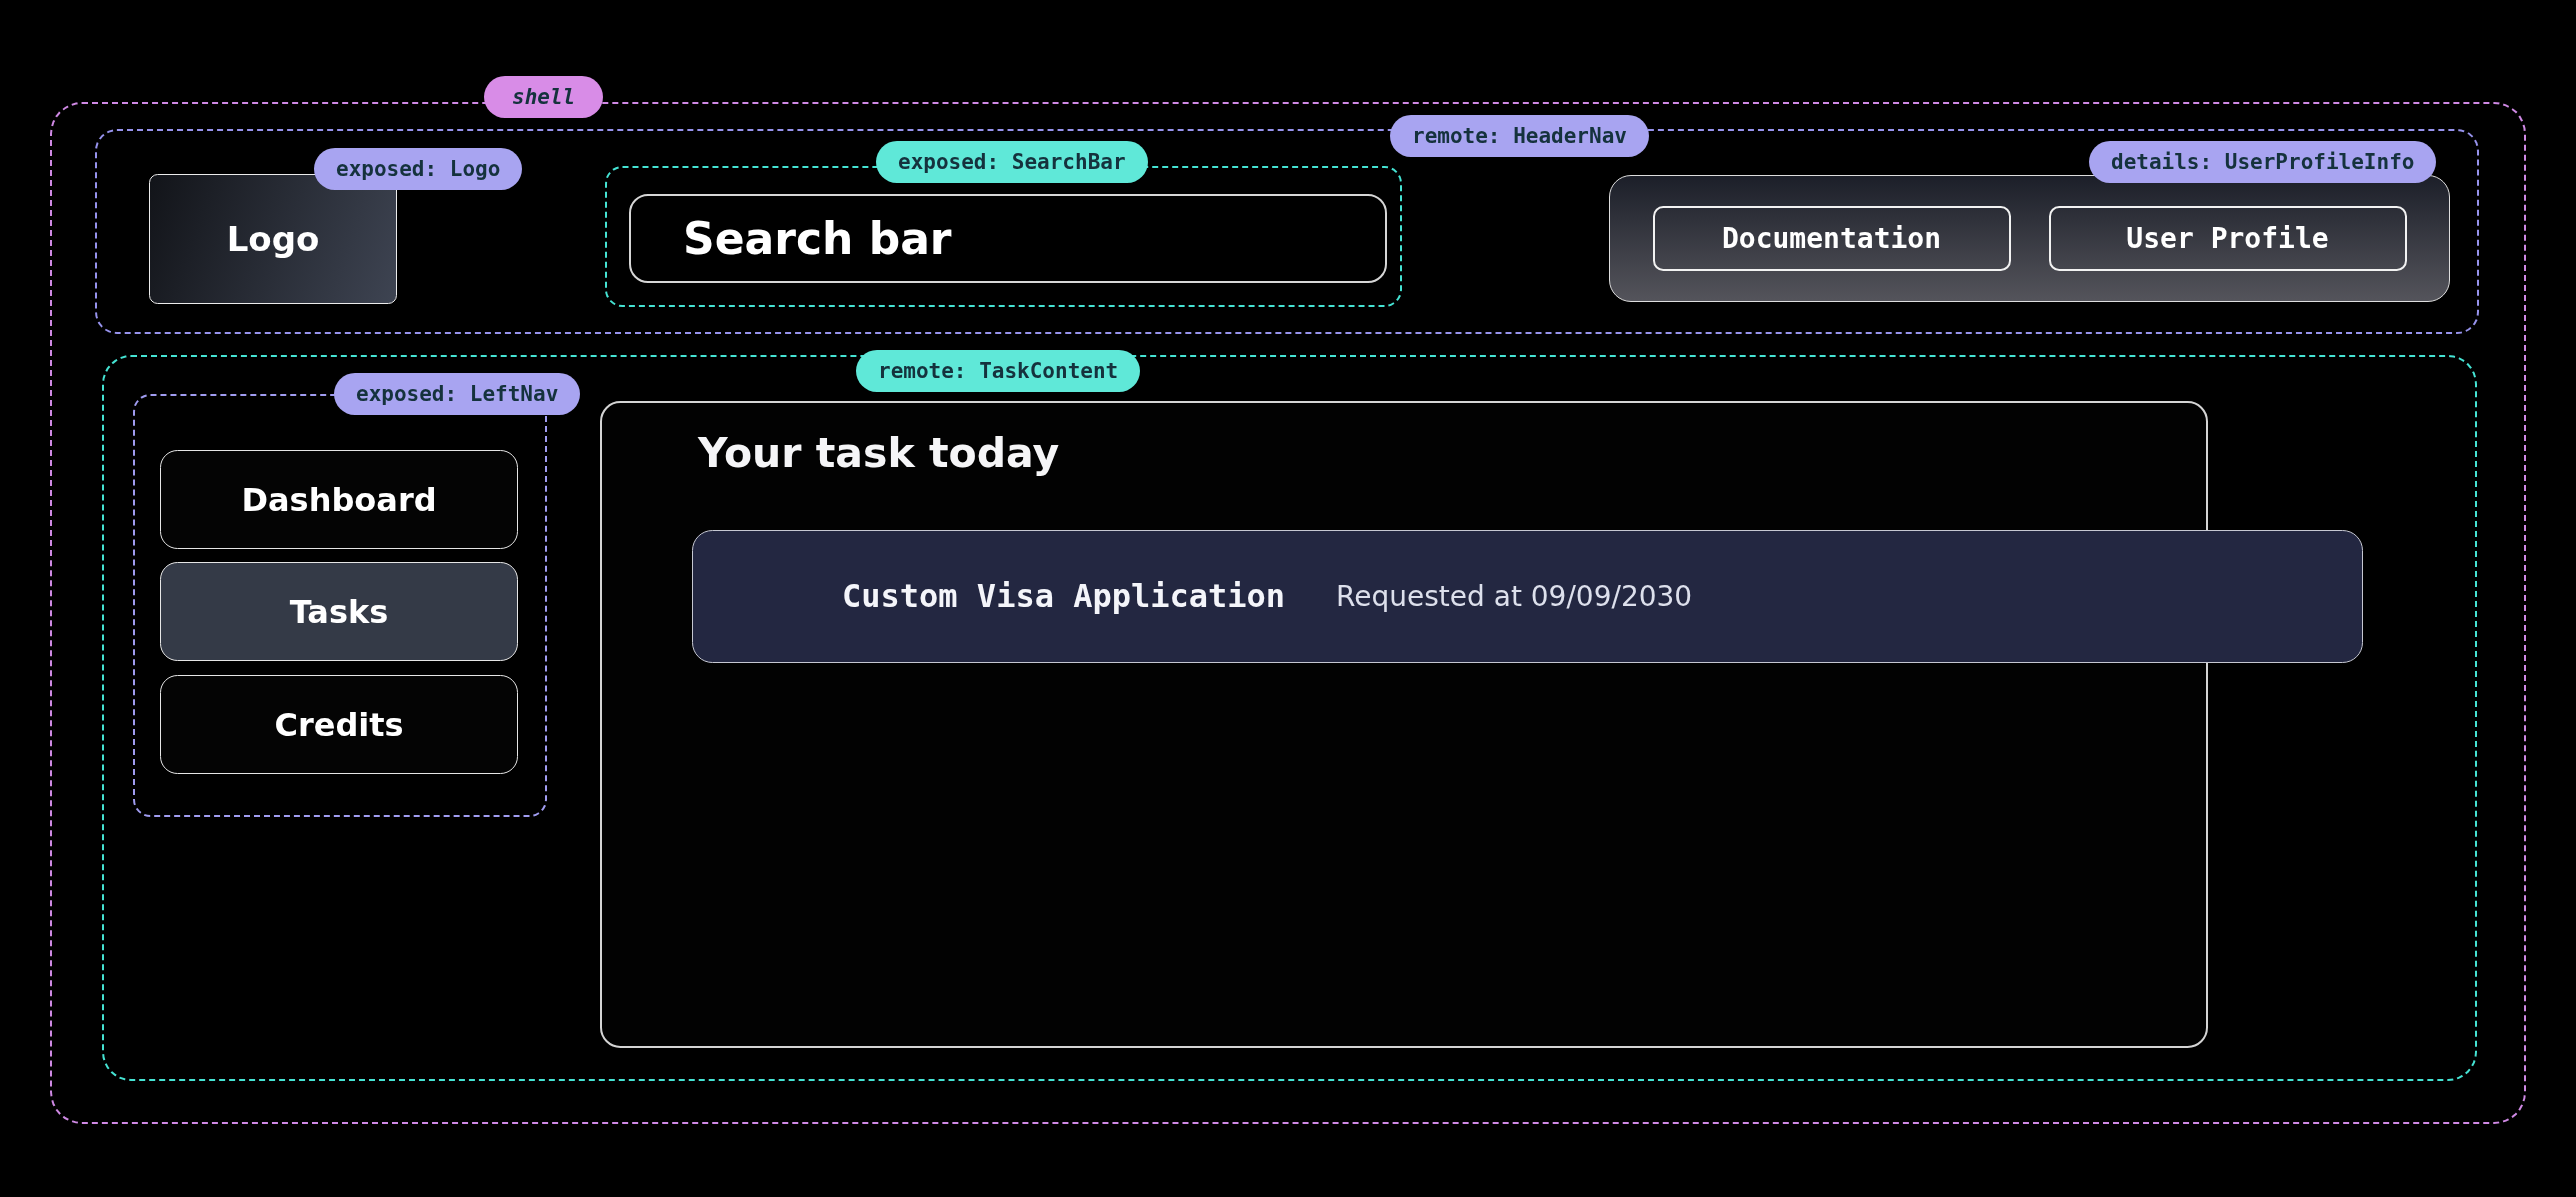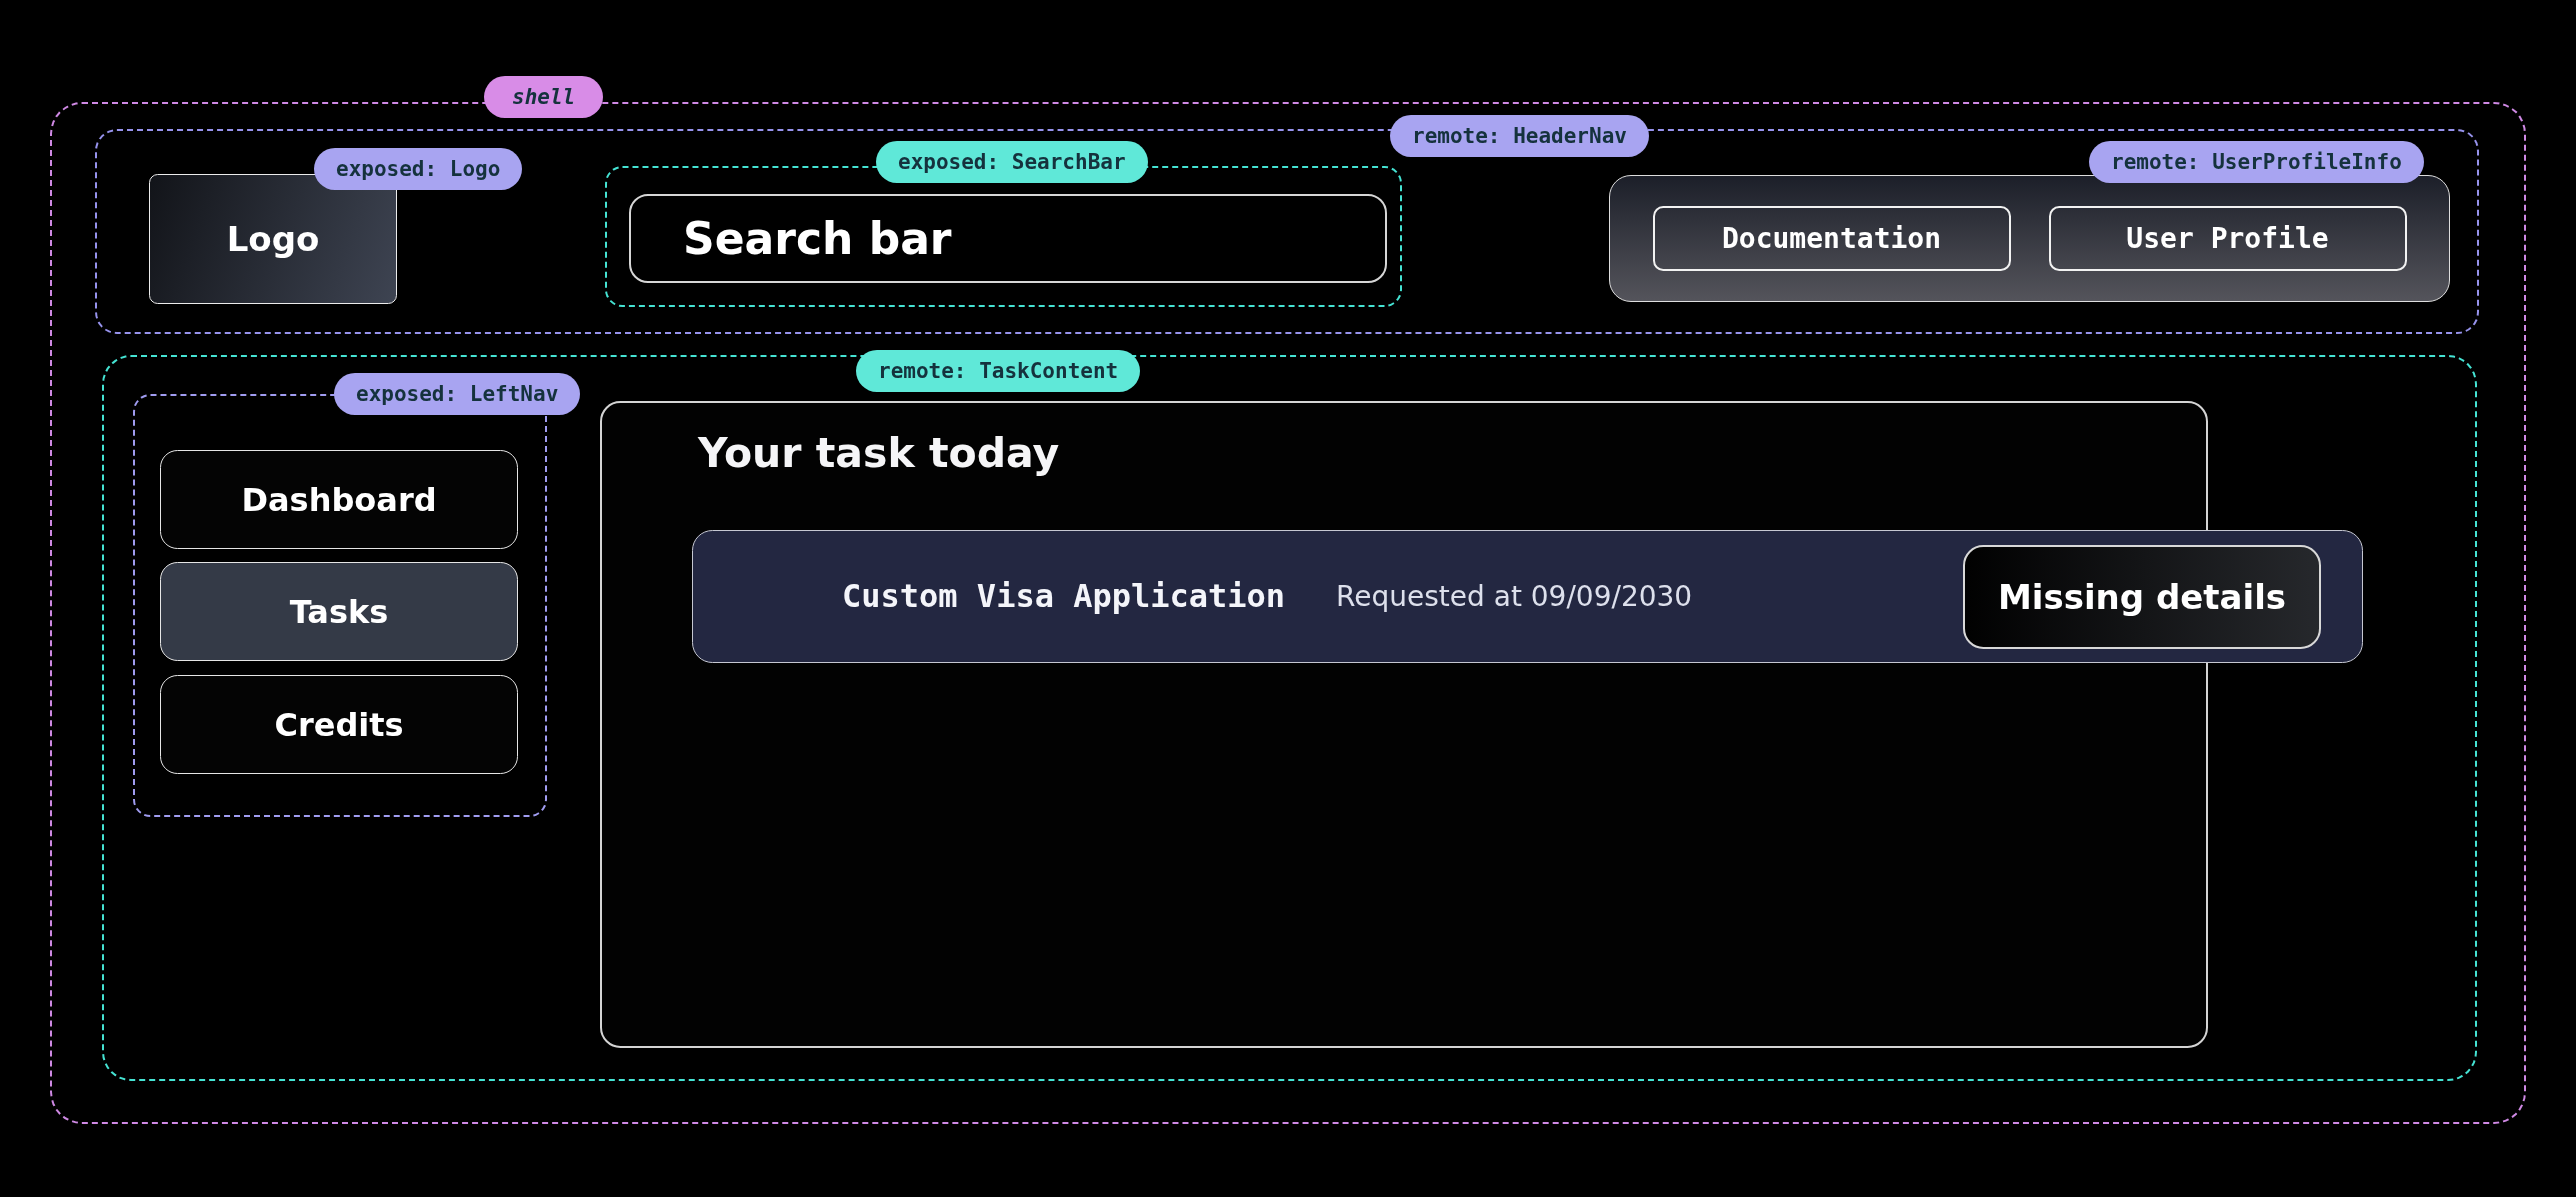--- a/index.html
+++ b/index.html
@@ -74,33 +74,32 @@
   <span>Search bar</span>
 </div>
 <div class="pill teal" style="left:876px;top:141px;">exposed: SearchBar</div>
 
 <div class="pill purple" style="left:1390px;top:115px;">remote: HeaderNav</div>
 
 <div class="abs header-box">
   <div class="hbtn">Documentation</div>
   <div class="hbtn">User Profile</div>
 </div>
-<div class="pill purple" style="left:2089px;top:141px;">remote: UserProfileInfo</div>
+<div class="pill purple" style="left:2089px;top:141px;">details: UserProfileInfo</div>
 
 <div class="zone task"></div>
 <div class="pill teal" style="left:856px;top:350px;">remote: TaskContent</div>
 
 <div class="zone leftnav"></div>
 <div class="pill purple" style="left:334px;top:373px;">exposed: LeftNav</div>
 
 <div class="navbtn" style="top:450px;">Dashboard</div>
 <div class="navbtn active" style="top:562px;">Tasks</div>
 <div class="navbtn" style="top:675px;">Credits</div>
 
 <div class="abs main-box">
   <div class="main-title">Your task today</div>
   <div class="task-card">
     <span class="task-name">Custom Visa Application</span>
     <span class="task-date">Requested at 09/09/2030</span>
-    <div class="status-btn">Missing details</div>
   </div>
 </div>
 
 
 </body></html>

